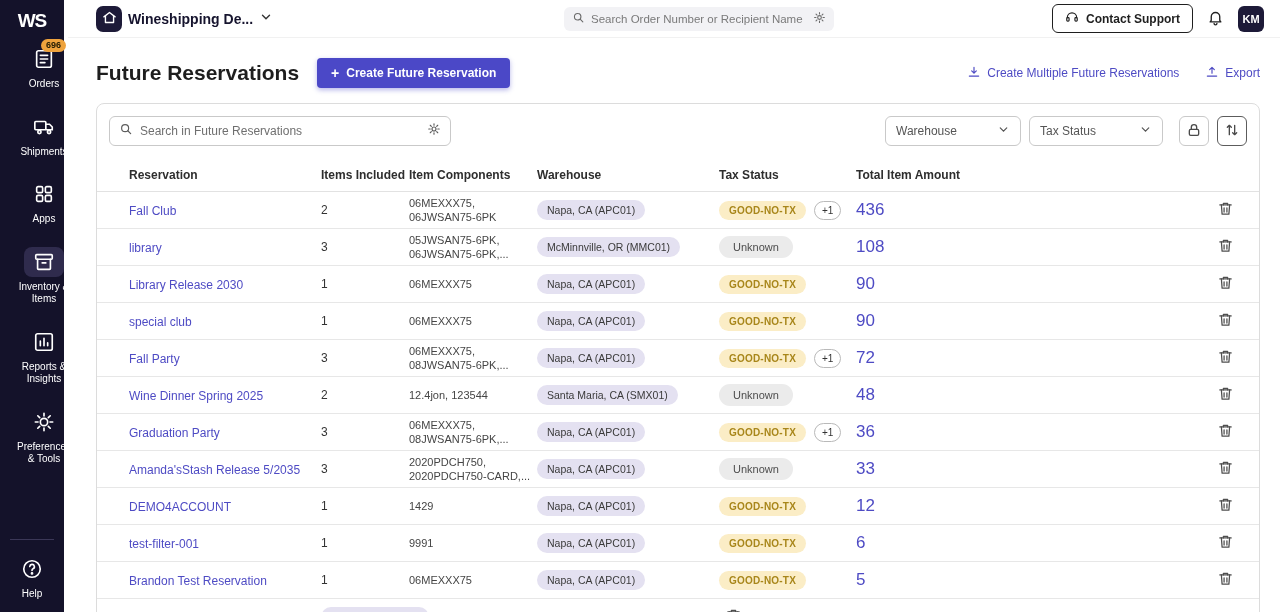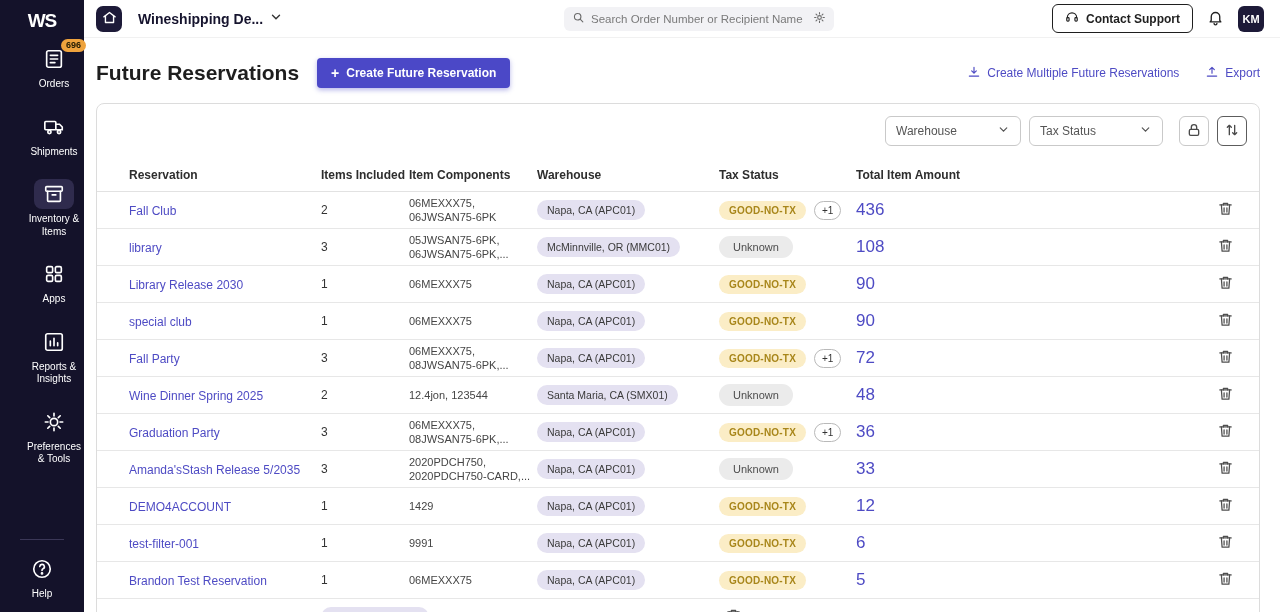--- a/index.html
+++ b/index.html
@@ -1,40 +1,40 @@
 <!DOCTYPE html>
 <html><head>
 <meta charset="utf-8">
 <style>
   * { box-sizing: border-box; margin: 0; padding: 0; }
   html,body { width:1280px; height:612px; overflow:hidden; }
   body { font-family:"Liberation Sans", sans-serif; background:#fff; position:relative; }
 
   
-  .sidebar { position:fixed; left:0; top:0; width:84px; height:612px; background:#14122a;
+  .sidebar { position:fixed; left:0; top:0; width:64px; height:612px; background:#14122a;
              display:flex; flex-direction:column; align-items:center; z-index:10; }
   .logo { color:#fff; font-weight:bold; font-size:19px; letter-spacing:-1px; padding:10px 0 12px; }
   .nav { display:flex; flex-direction:column; align-items:center; gap:21px; width:100%;margin-left:24px; }
   .nav-item { display:flex; flex-direction:column; align-items:center; gap:4px; width:100%; cursor:pointer; position:relative; }
   .nav-icon { width:40px; height:30px; display:flex; align-items:center; justify-content:center; border-radius:8px; }
   .nav-icon svg { width:22px; height:22px; }
   .nav-item.active .nav-icon { background:#2f2b4d; }
   .nav-label { font-size:10px; color:#ffffff; text-align:center; line-height:1.25; width:62px; }
   .badge { position:absolute; top:-5px; right:10px; background:#efa33d; color:#211a02; font-size:9px;
            font-weight:bold; padding:2px 5px; border-radius:9px; line-height:1; }
   .divider { width:44px; height:1px; background:#3b3757; margin-top:auto; }
   .help-item { margin:14px 0 12px; }
 
   
   .topbar { position:fixed; left:68px; top:0; width:1212px; height:38px; background:#fff;
             display:flex; align-items:center; padding:0 16px 0 28px; border-bottom:1px solid #f1f1f1; z-index:9; }
   .home-btn { width:26px; height:26px; background:#1d1a38; border-radius:7px; display:flex;
               align-items:center; justify-content:center; border:none; cursor:pointer; flex:0 0 auto; }
   .home-btn svg { width:15px; height:15px; }
-  .account { display:flex; align-items:center; gap:6px; margin-left:16px; cursor:pointer; }
+  .account { display:flex; align-items:center; gap:6px; margin-left:6px; cursor:pointer; }
   .account-name { font-size:14px; font-weight:bold; color:#16142e; }
   .account svg { width:14px; height:14px; }
   .top-search { position:absolute; left:496px; top:7px; width:270px; height:24px; background:#f2f2f5;
                 border-radius:6px; display:flex; align-items:center; padding:0 8px; gap:6px; }
   .top-search svg { width:13px; height:13px; color:#6b6b6b; flex:0 0 auto; }
   .top-search input { border:none; outline:none; background:transparent; flex:1; font-size:11.5px; color:#333;
                       font-family:"Liberation Sans", sans-serif; }
   .top-search input::placeholder { color:#7a7a7a; }
   .top-right { margin-left:auto; display:flex; align-items:center; gap:14px; }
   .support-btn { display:flex; align-items:center; gap:7px; border:1.6px solid #1f1f1f; border-radius:6px;
@@ -120,41 +120,41 @@
         <svg viewBox="0 0 24 24" fill="none" stroke="#fff" stroke-width="1.8" stroke-linecap="round">
             <rect x="2" y="6" width="12" height="9" rx="1"></rect>
             <path d="M14 9h4l3 3v3h-7"></path>
             <circle cx="7" cy="17.5" r="1.8"></circle>
             <circle cx="17.5" cy="17.5" r="1.8"></circle>
           </svg>
       </span>
       <span class="nav-label">Shipments</span>
     </div>
 
-    <div class="nav-item active">
-      <span class="nav-icon">
-        <svg viewBox="0 0 24 24" fill="none" stroke="#fff" stroke-width="1.8" stroke-linecap="round">
-            <rect x="3" y="4" width="18" height="5" rx="1"></rect>
-            <path d="M5 9v10a1 1 0 0 0 1 1h12a1 1 0 0 0 1-1V9"></path>
-            <path d="M10 13h4"></path>
-          </svg>
-      </span>
-      <span class="nav-label">Inventory &amp; Items</span>
-    </div>
-
     <div class="nav-item">
       <span class="nav-icon">
         <svg viewBox="0 0 24 24" fill="none" stroke="#fff" stroke-width="1.8">
             <rect x="4" y="4" width="6.5" height="6.5" rx="1.5"></rect>
             <rect x="13.5" y="4" width="6.5" height="6.5" rx="1.5"></rect>
             <rect x="4" y="13.5" width="6.5" height="6.5" rx="1.5"></rect>
             <rect x="13.5" y="13.5" width="6.5" height="6.5" rx="1.5"></rect>
           </svg>
       </span>
       <span class="nav-label">Apps</span>
+    </div>
+
+    <div class="nav-item active">
+      <span class="nav-icon">
+        <svg viewBox="0 0 24 24" fill="none" stroke="#fff" stroke-width="1.8" stroke-linecap="round">
+            <rect x="3" y="4" width="18" height="5" rx="1"></rect>
+            <path d="M5 9v10a1 1 0 0 0 1 1h12a1 1 0 0 0 1-1V9"></path>
+            <path d="M10 13h4"></path>
+          </svg>
+      </span>
+      <span class="nav-label">Inventory &amp; Items</span>
     </div>
 
     <div class="nav-item">
       <span class="nav-icon">
         <svg viewBox="0 0 24 24" fill="none" stroke="#fff" stroke-width="1.8" stroke-linecap="round">
             <rect x="3" y="3" width="18" height="18" rx="2"></rect>
             <path d="M8 16v-5M12 16V8M16 16v-3"></path>
           </svg>
       </span>
       <span class="nav-label">Reports &amp; Insights</span>
@@ -265,20 +265,35 @@
             <path d="M4 19h16"></path>
           </svg>
       </span>
       <span>Export</span>
     </span>
   </div>
 </div>
 
 <section class="card">
   <div class="filter-row">
+    <div class="search-box">
+      <span>
+        <svg viewBox="0 0 24 24" fill="none" stroke="currentColor" stroke-width="2" stroke-linecap="round" width="14" height="14">
+            <circle cx="10.5" cy="10.5" r="6"></circle>
+            <line x1="15" y1="15" x2="20" y2="20"></line>
+          </svg>
+      </span>
+      <input type="text" placeholder="Search in Future Reservations" style="">
+      <span>
+        <svg viewBox="0 0 24 24" fill="none" stroke="#5d5d5d" stroke-width="2" stroke-linecap="round" width="14" height="14">
+            <circle cx="12" cy="12" r="3.4"></circle>
+            <path d="M12 3v2.5M12 18.5V21M3 12h2.5M18.5 12H21M5.6 5.6l1.8 1.8M16.6 16.6l1.8 1.8M18.4 5.6l-1.8 1.8M7.4 16.6l-1.8 1.8"></path>
+          </svg>
+      </span>
+    </div>
 
     <div class="select warehouse">
       <span>Warehouse</span>
       <span>
         <svg viewBox="0 0 24 24" fill="none" stroke="currentColor" stroke-width="2.2" stroke-linecap="round" width="13" height="13">
             <path d="m6 9 6 6 6-6"></path>
           </svg>
       </span>
     </div>
     <div class="select tax">

